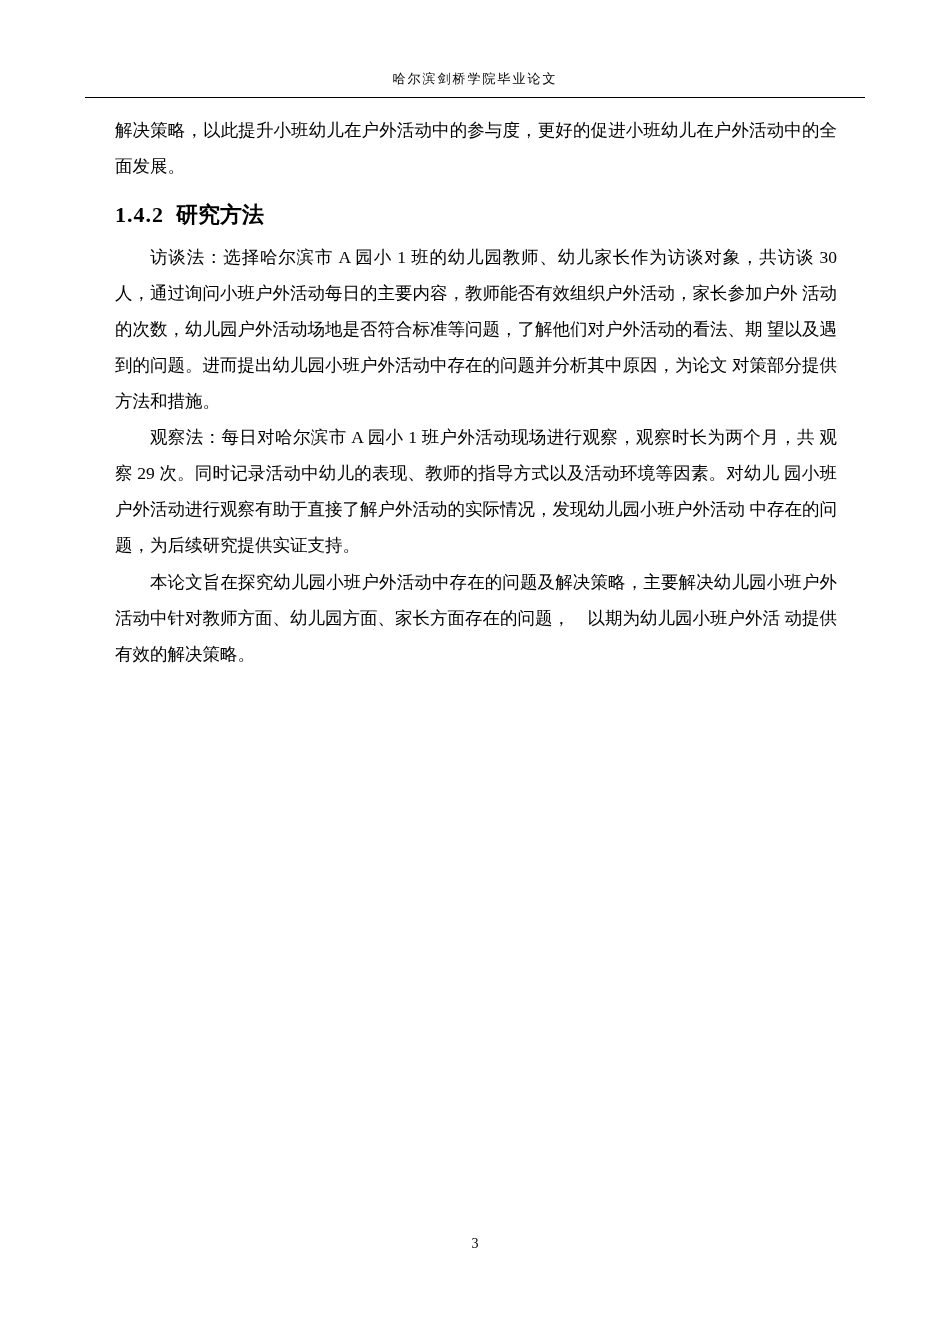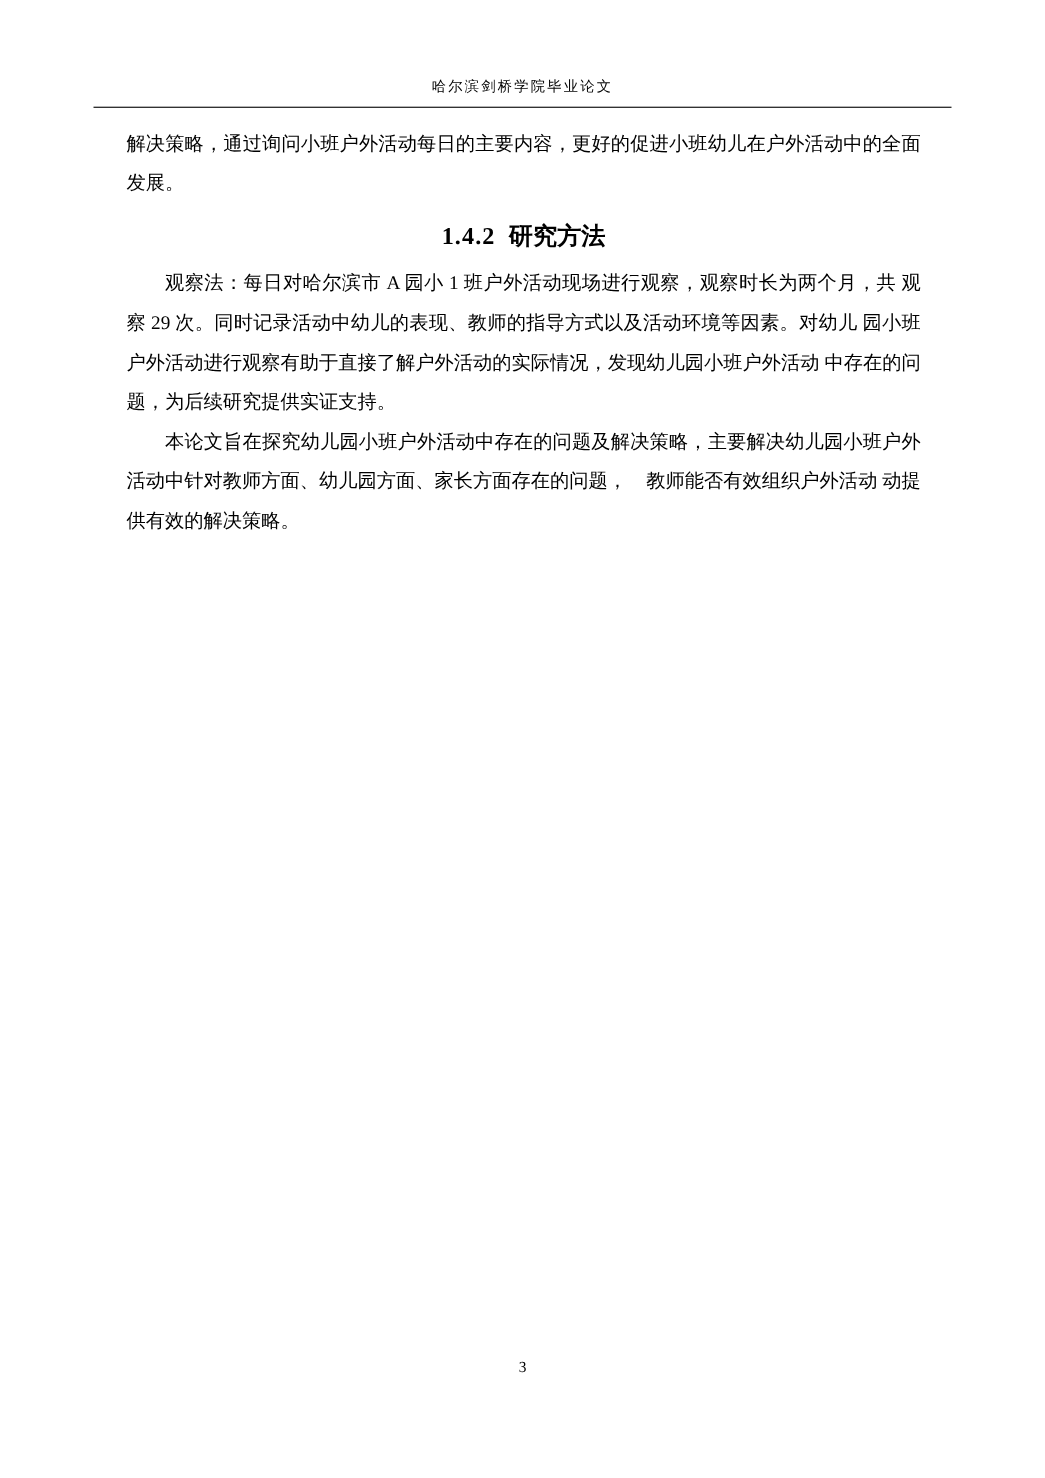--- a/index.html
+++ b/index.html
@@ -42,21 +42,21 @@
     text-indent: 2em;
   }
   .para.no-indent {
     text-indent: 0;
   }
   .heading {
     font-size: 22px;
     font-weight: bold;
     line-height: 1.5;
     margin: 14px 0 8px 0;
-    text-align: center;
+    text-align: left;
   }
   .heading .num {
     font-family: "Liberation Serif", "DejaVu Serif", serif;
     margin-right: 12px;
     letter-spacing: 1px;
   }
   .heading .ttl {
     font-family: "Liberation Sans", "DejaVu Sans", sans-serif;
   }
   .page-number {
@@ -72,30 +72,31 @@
 <body>
 
 <div class="page">
 
   <div class="header">
     <span>哈尔滨剑桥学院毕业论文</span>
   </div>
 
   <div class="content">
 
-    <p class="para no-indent">解决策略，通过询问小班户外活动每日的主要内容，更好的促进小班幼儿在户外活动中的全面发展。</p>
+    <p class="para no-indent">解决策略，以此提升小班幼儿在户外活动中的参与度，更好的促进小班幼儿在户外活动中的全面发展。</p>
 
     <div class="heading">
       <span class="num">1.4.2</span><span class="ttl">研究方法</span>
     </div>
 
 
+    <p class="para">访谈法：选择哈尔滨市 A 园小 1 班的幼儿园教师、幼儿家长作为访谈对象，共访谈 30 人，通过询问小班户外活动每日的主要内容，教师能否有效组织户外活动，家长参加户外 活动的次数，幼儿园户外活动场地是否符合标准等问题，了解他们对户外活动的看法、期 望以及遇到的问题。进而提出幼儿园小班户外活动中存在的问题并分析其中原因，为论文 对策部分提供方法和措施。</p>
 
     <p class="para">观察法：每日对哈尔滨市 A 园小 1 班户外活动现场进行观察，观察时长为两个月，共 观察 29 次。同时记录活动中幼儿的表现、教师的指导方式以及活动环境等因素。对幼儿 园小班户外活动进行观察有助于直接了解户外活动的实际情况，发现幼儿园小班户外活动 中存在的问题，为后续研究提供实证支持。</p>
 
 
-    <p class="para">本论文旨在探究幼儿园小班户外活动中存在的问题及解决策略，主要解决幼儿园小班户外活动中针对教师方面、幼儿园方面、家长方面存在的问题，　教师能否有效组织户外活动 动提供有效的解决策略。</p>
+    <p class="para">本论文旨在探究幼儿园小班户外活动中存在的问题及解决策略，主要解决幼儿园小班户外活动中针对教师方面、幼儿园方面、家长方面存在的问题，　以期为幼儿园小班户外活 动提供有效的解决策略。</p>
 
   </div>
 
   <div class="page-number">3</div>
 
 </div>
 
 </body></html>

